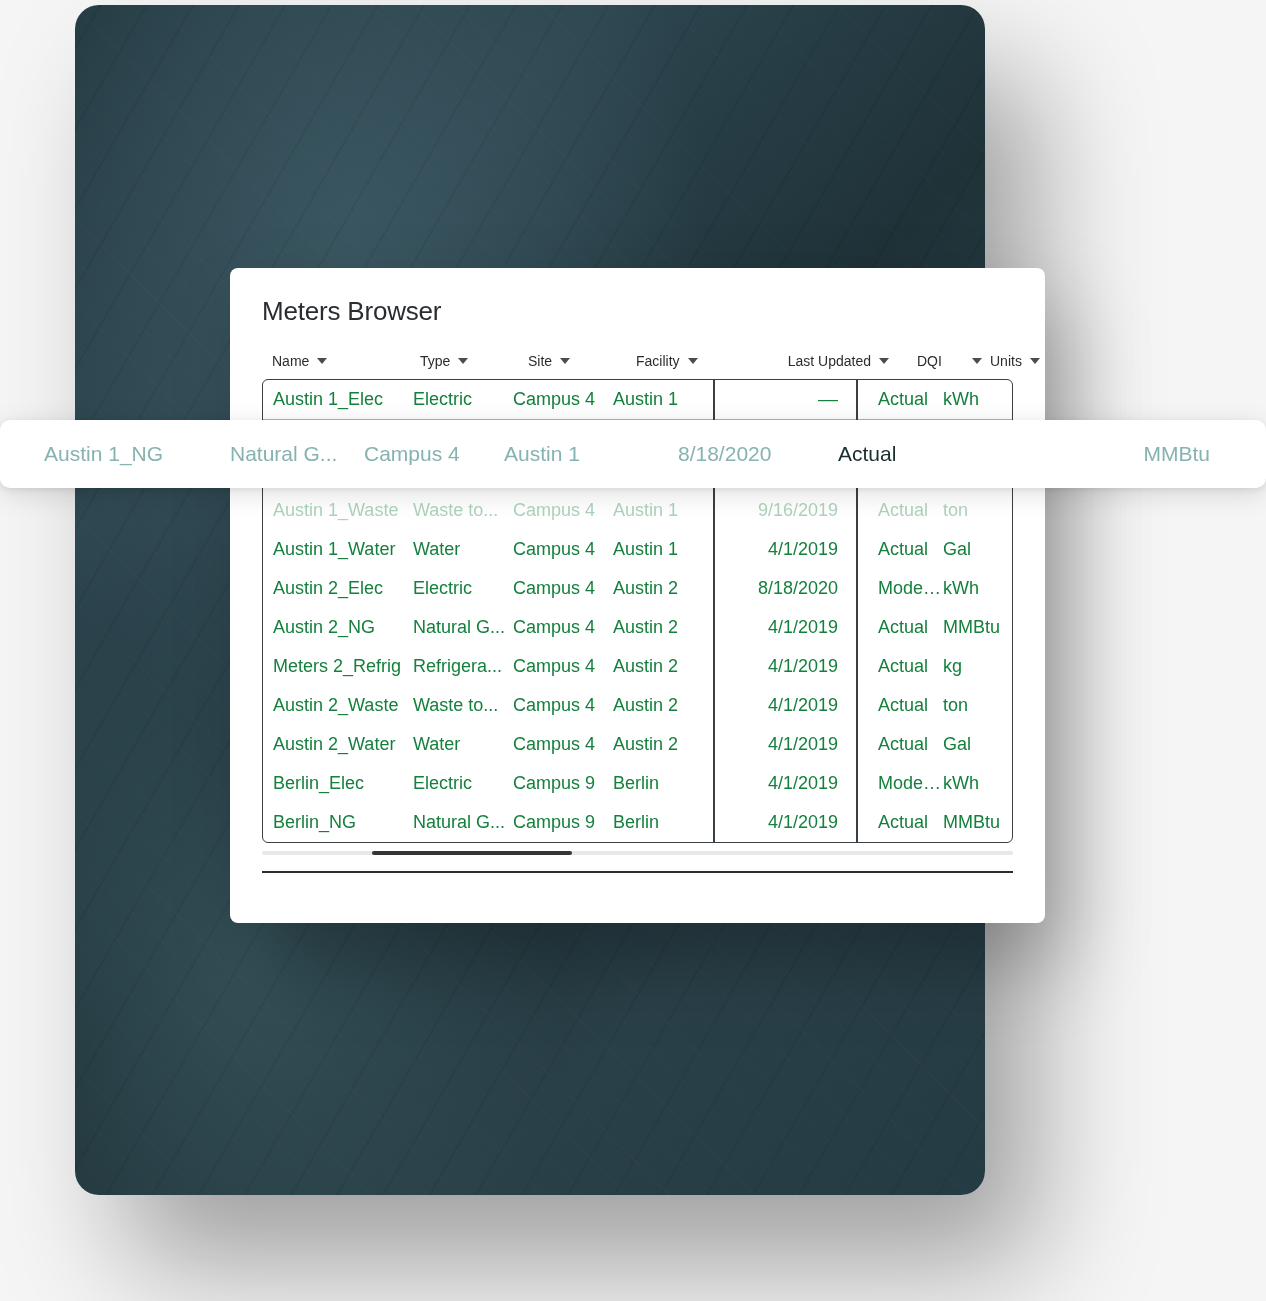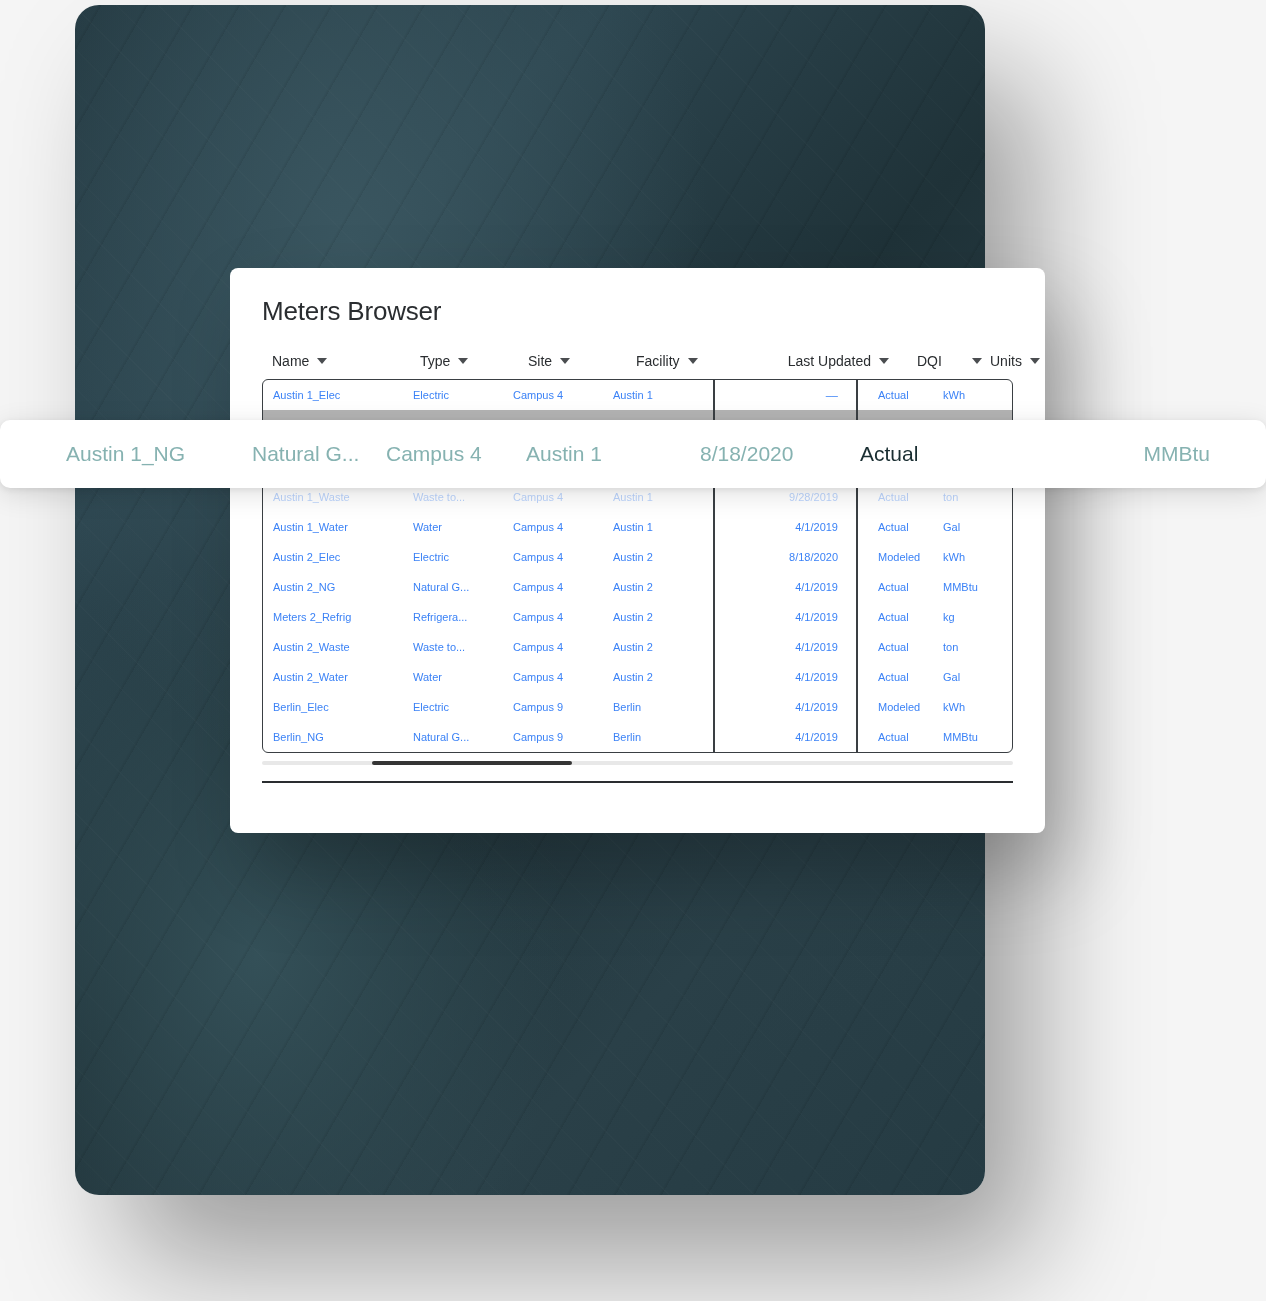--- a/index.html
+++ b/index.html
@@ -82,22 +82,22 @@
     .table-body {
       border: 1.5px solid #3a3f43;
       border-radius: 6px;
       overflow: hidden;
       position: relative;
     }
     .row {
       display: grid;
       grid-template-columns: 140px 100px 100px 100px 145px 85px 80px;
       padding: 9px 10px;
-      font-size: 11px;
-      color: #3b82f6;
+      font-size: 18px;
+      color: #15803d;
       align-items: center;
     }
     .row .cell.date { text-align: right; padding-right: 20px; }
     .row .cell.dqi { padding-left: 20px; }
     .row .cell { white-space: nowrap; overflow: hidden; text-overflow: ellipsis; }
     .sel-bar {
       background: #b3b3b3;
       height: 20px;
       margin: 0;
     }
@@ -114,21 +114,21 @@
       position: absolute;
       left: 0;
       right: 0;
       top: 420px;
       height: 68px;
       background: #fff;
       border-radius: 10px;
       box-shadow: 0 6px 28px rgba(0,0,0,0.12), 0 2px 6px rgba(0,0,0,0.08);
       display: flex;
       align-items: center;
-      padding: 0 56px 0 66px;
+      padding: 0 56px 0 44px;
       z-index: 20;
     }
     .highlight-row .hcell {
       font-size: 21px;
       color: #86b2b1;
       white-space: nowrap;
     }
     .highlight-row .hcell.dark { color: #1a2e32; font-weight: 500; }
     .hc-name { width: 186px; }
     .hc-type { width: 134px; }
@@ -234,21 +234,21 @@
     </div>
 
     <div class="sel-bar"></div>
     <div style="height:52px;"></div>
 
     <div class="row faded">
       <div class="cell">Austin 1_Waste</div>
       <div class="cell">Waste to...</div>
       <div class="cell">Campus 4</div>
       <div class="cell">Austin 1</div>
-      <div class="cell date">9/28/2019</div>
+      <div class="cell date">9/16/2019</div>
       <div class="cell dqi">Actual</div>
       <div class="cell">ton</div>
     </div>
     <div class="row">
       <div class="cell">Austin 1_Water</div>
       <div class="cell">Water</div>
       <div class="cell">Campus 4</div>
       <div class="cell">Austin 1</div>
       <div class="cell date">4/1/2019</div>
       <div class="cell dqi">Actual</div>

